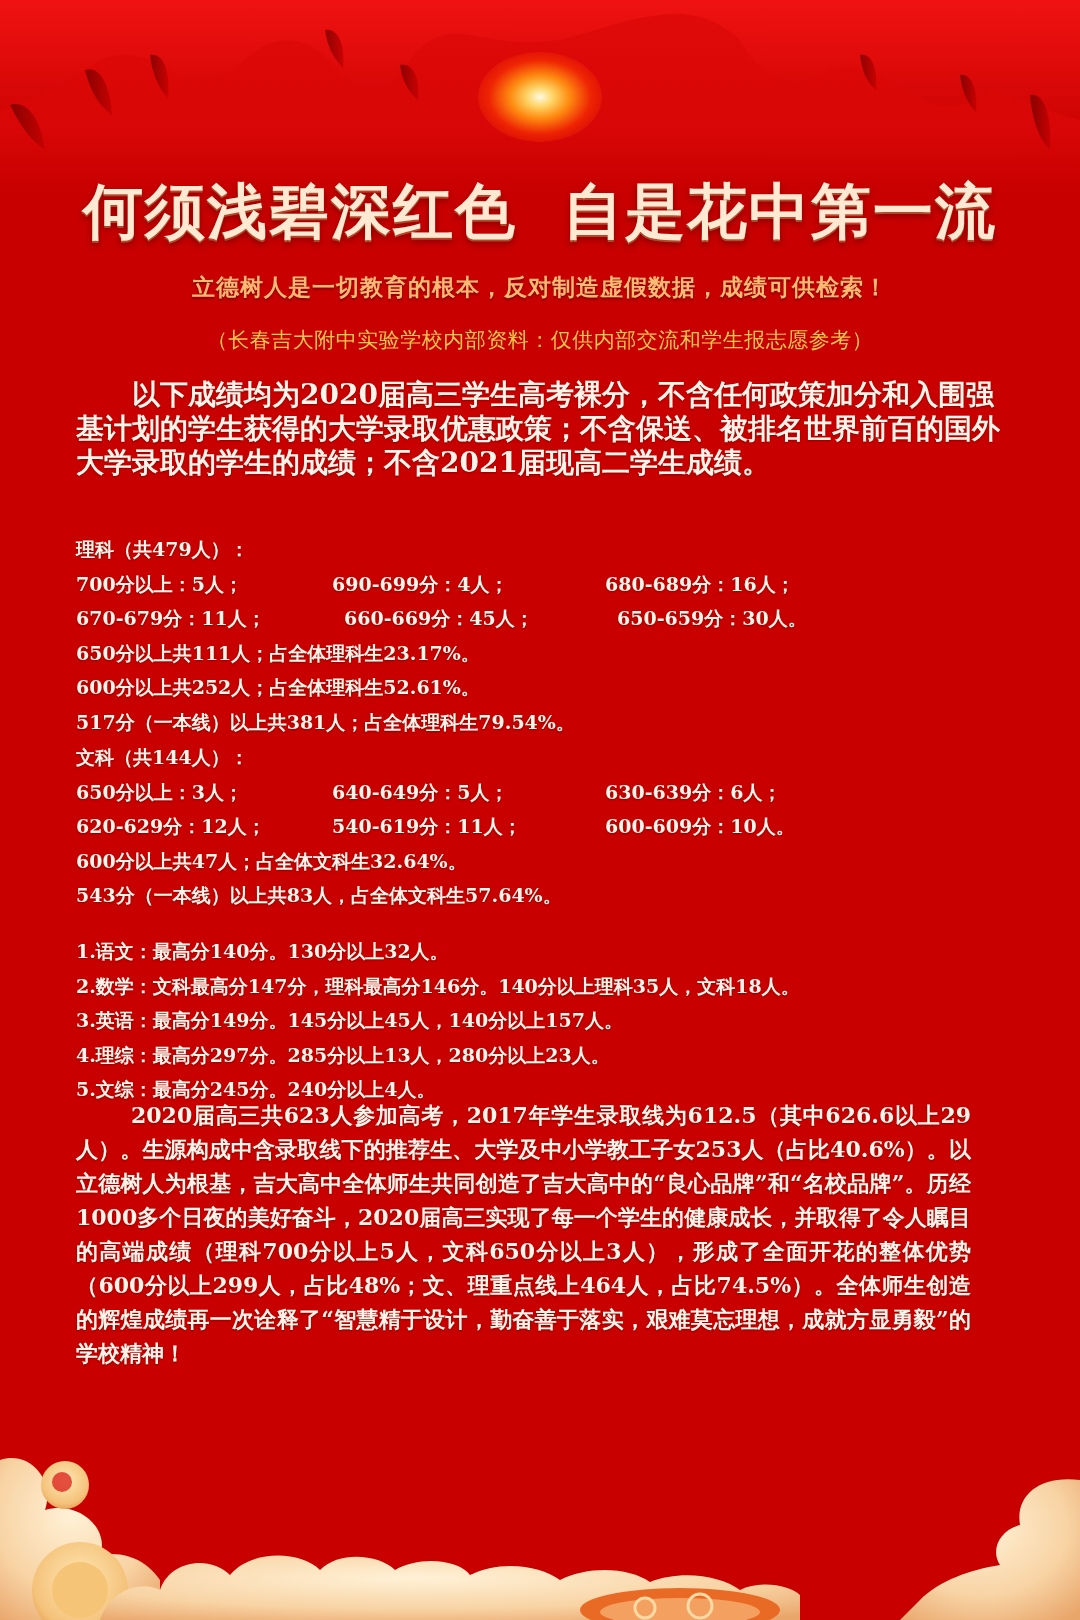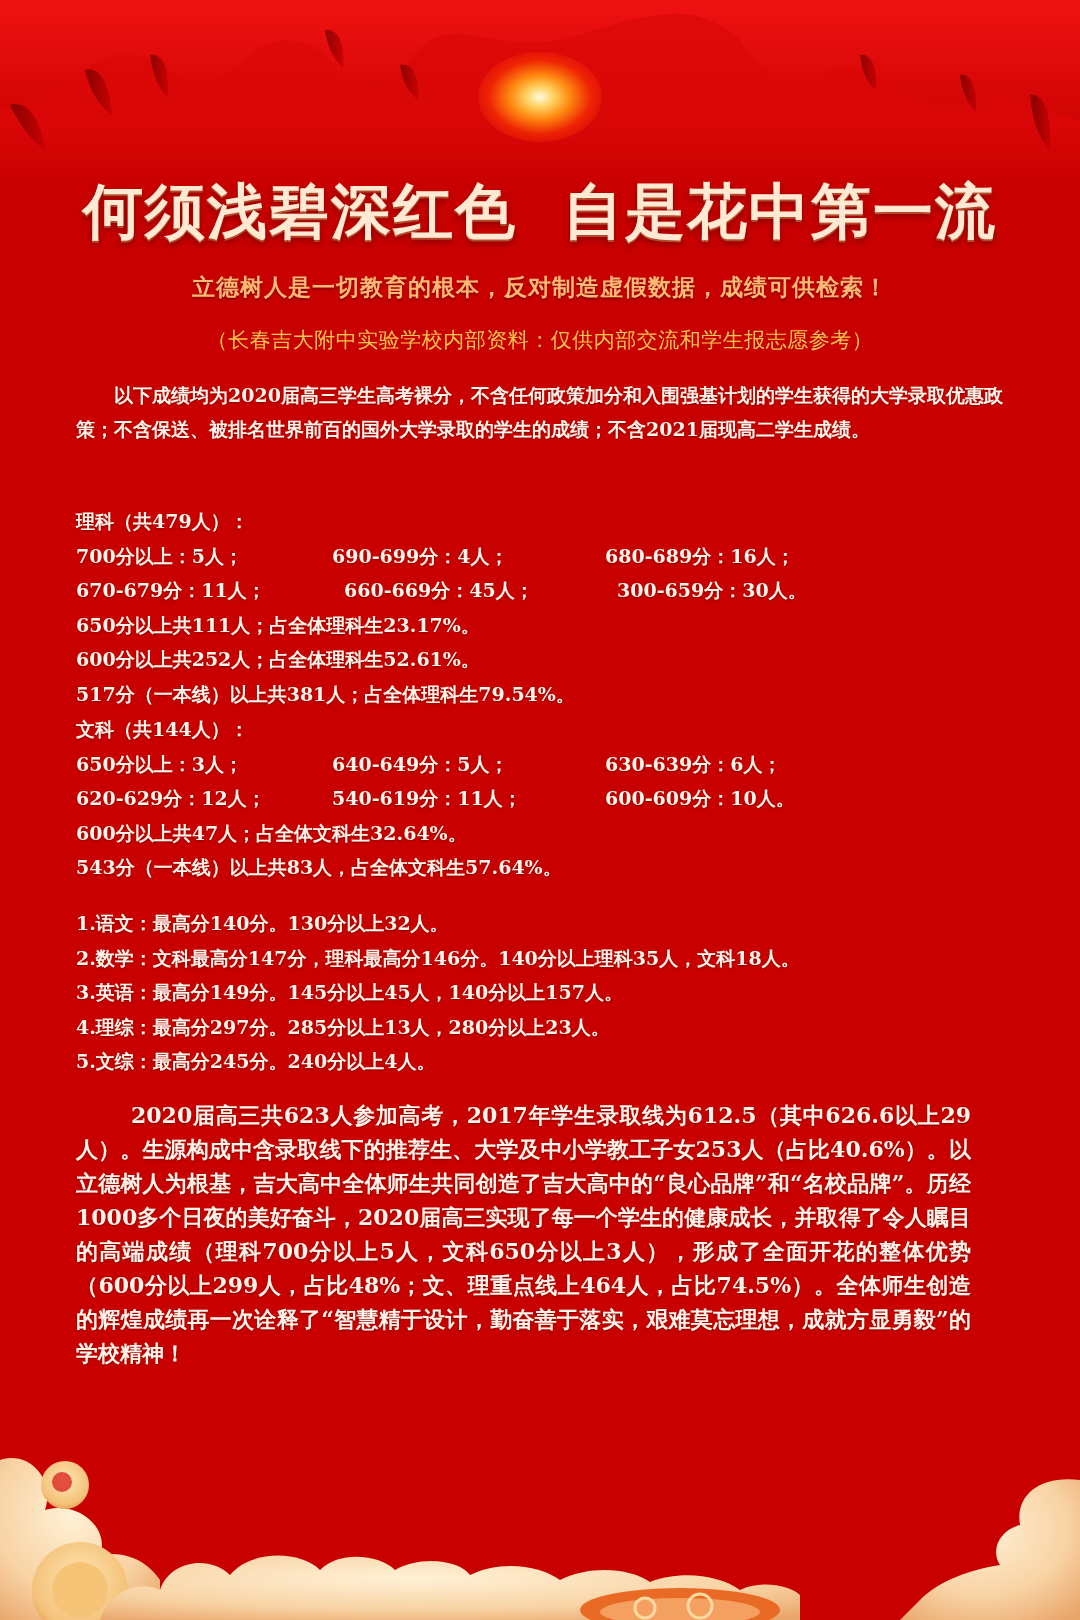--- a/index.html
+++ b/index.html
@@ -42,22 +42,22 @@
     position: absolute; left: 0; top: 326px; width: 1080px; text-align: center;
     font-size: 21px; color: #f7c64e; letter-spacing: 0.5px;
   }
 
   
   .body-text {
     position: absolute; left: 76px; width: 930px;
     color: #fff4ea; font-weight: bold;
     text-shadow: 0 1px 2px rgba(90,0,0,0.55);
   }
-  .intro { top: 378px; font-size: 19px; line-height: 34px; text-indent: 2em; }
-  .sec { font-size: 19px; line-height: 34.5px; }
+  .intro { top: 378px; font-size: 28px; line-height: 34px; text-indent: 2em; }
+  .sec { font-size: 19px; line-height: 34.5px; margin-top: 28px; }
   .sec-li { top: 504px; }
   .sec-wen { top: 712px; }
   .sec-subj { top: 906px; }
   .row3 { display: flex; }
   .row3 .c { white-space: nowrap; }
   .row3 .c1 { width: 256px; }
   .row3 .c2 { width: 273px; }
   .row3 .c3 { }
   .line { white-space: nowrap; }
   .summary { top: 1098px; font-size: 22px; line-height: 34px; text-indent: 2.5em; text-align: justify; width: 895px; left: 76px; }
@@ -104,21 +104,21 @@
   <div class="body-text sec sec-li">
     <div class="line">理科（共479人）：</div>
     <div class="row3">
       <span class="c c1">700分以上：5人；</span>
       <span class="c c2">690-699分：4人；</span>
       <span class="c c3">680-689分：16人；</span>
     </div>
     <div class="row3">
       <span class="c c1">670-679分：11人；</span>
       <span class="c c2" style="padding-left:12px;">660-669分：45人；</span>
-      <span class="c c3">300-659分：30人。</span>
+      <span class="c c3">650-659分：30人。</span>
     </div>
     <div class="line">650分以上共111人；占全体理科生23.17%。</div>
     <div class="line">600分以上共252人；占全体理科生52.61%。</div>
     <div class="line">517分（一本线）以上共381人；占全体理科生79.54%。</div>
   </div>
 
   <div class="body-text sec sec-wen">
     <div class="line">文科（共144人）：</div>
     <div class="row3">
       <span class="c c1">650分以上：3人；</span>

